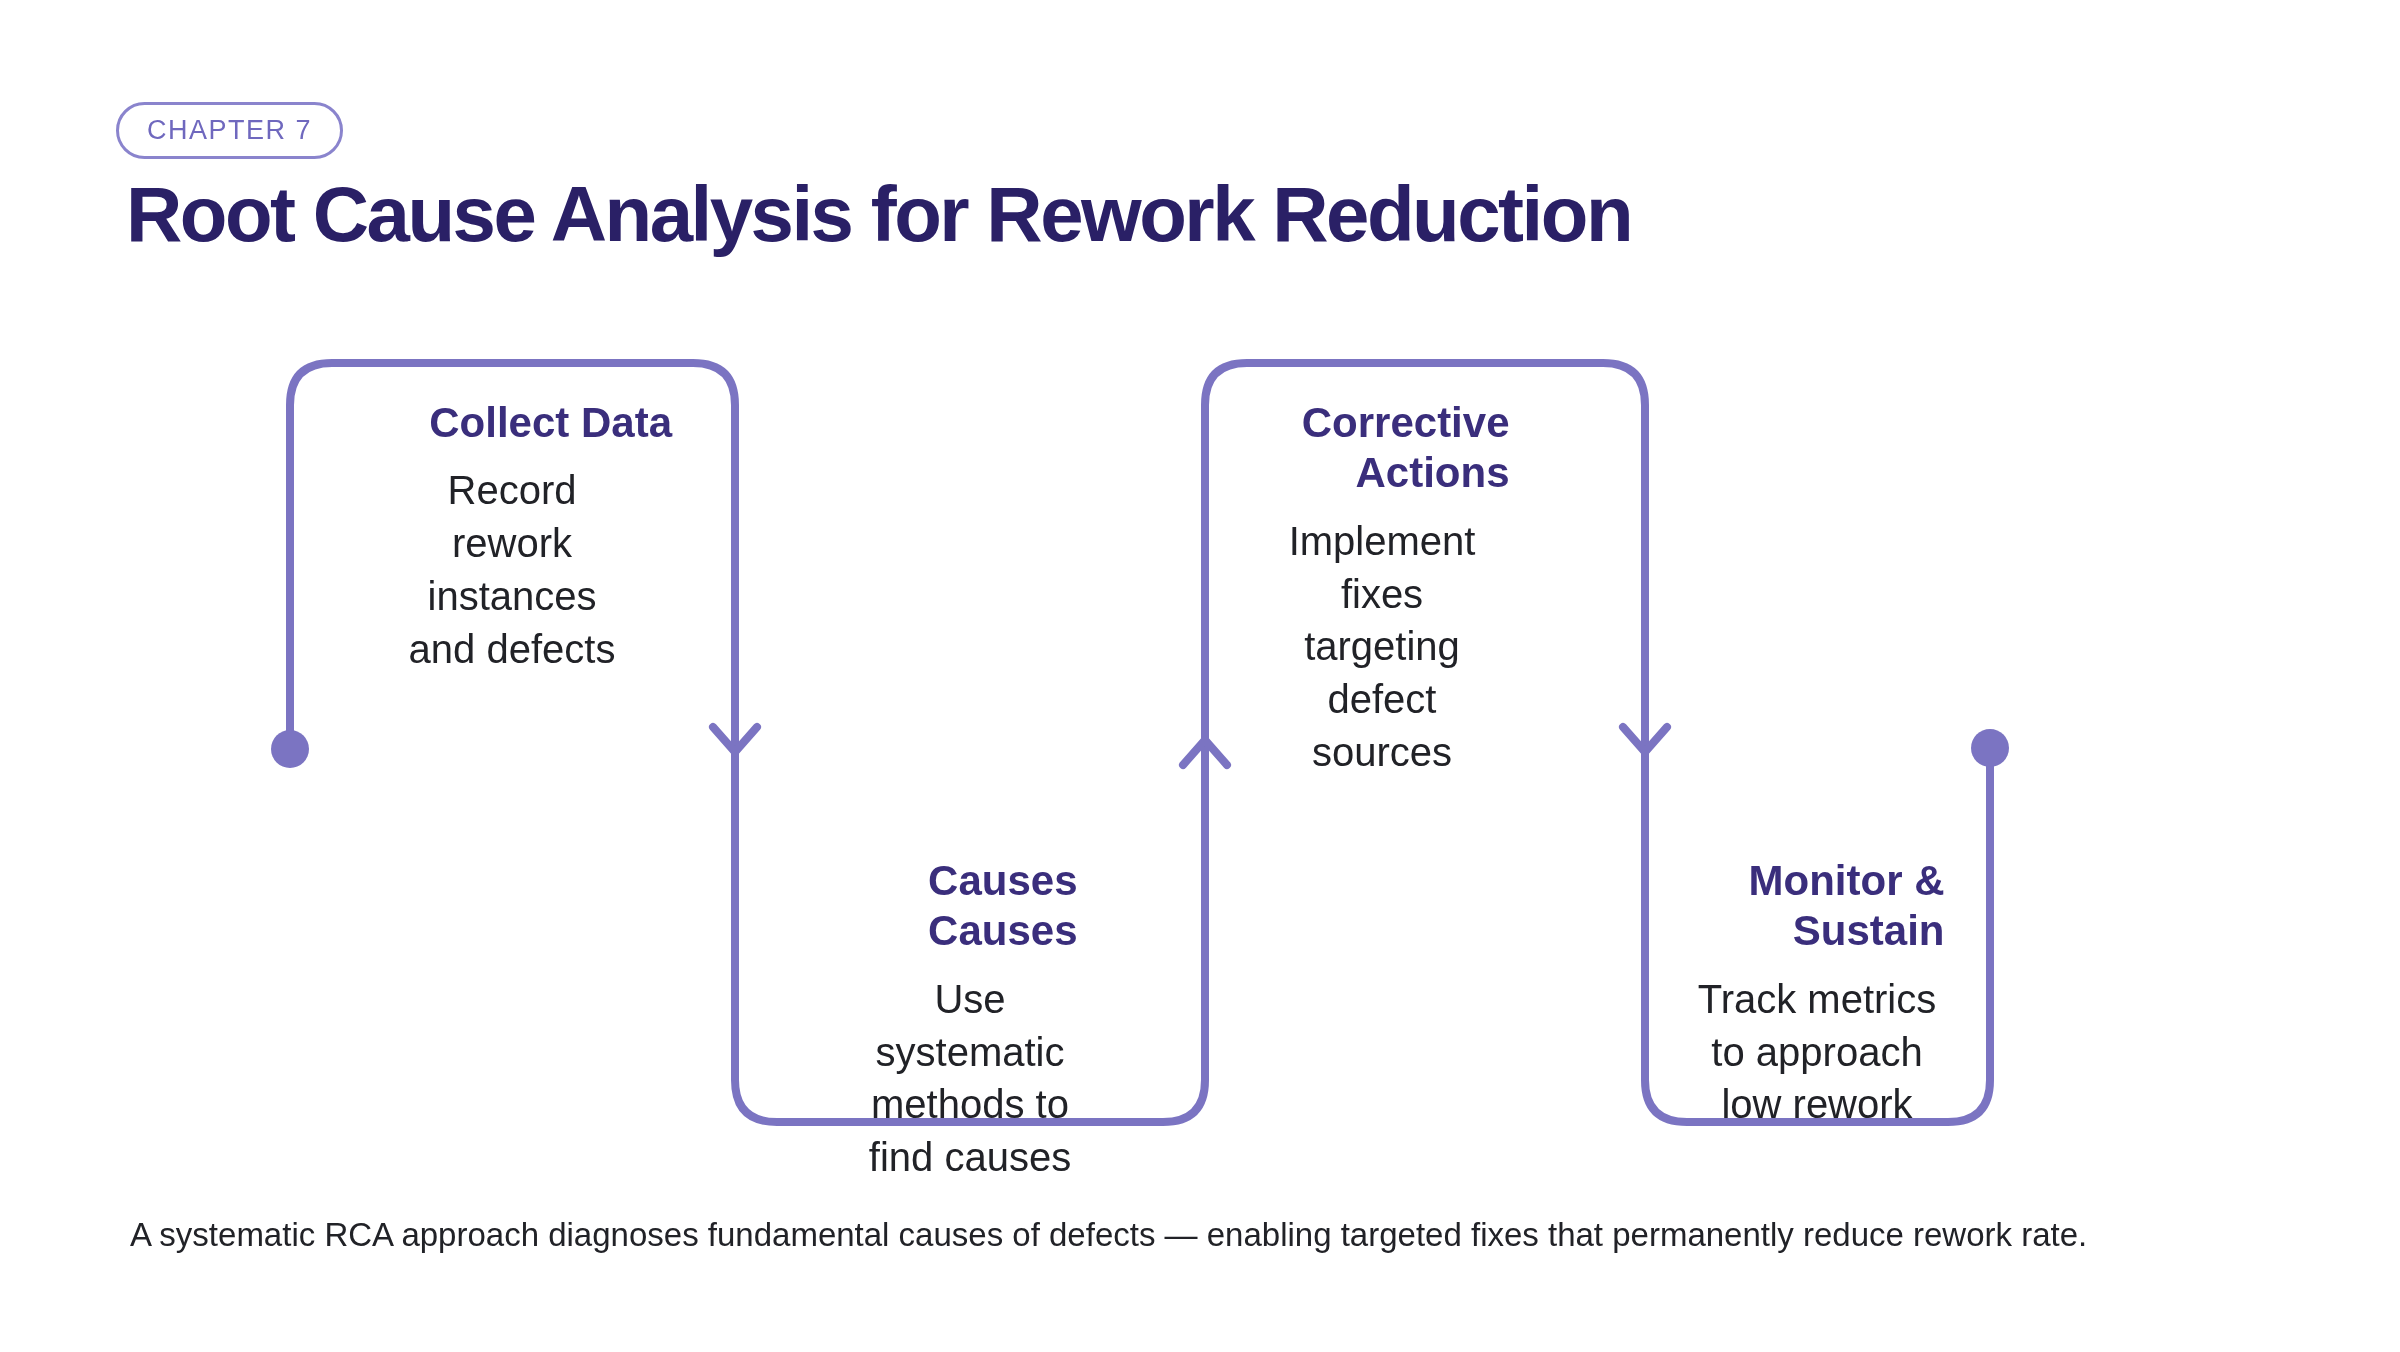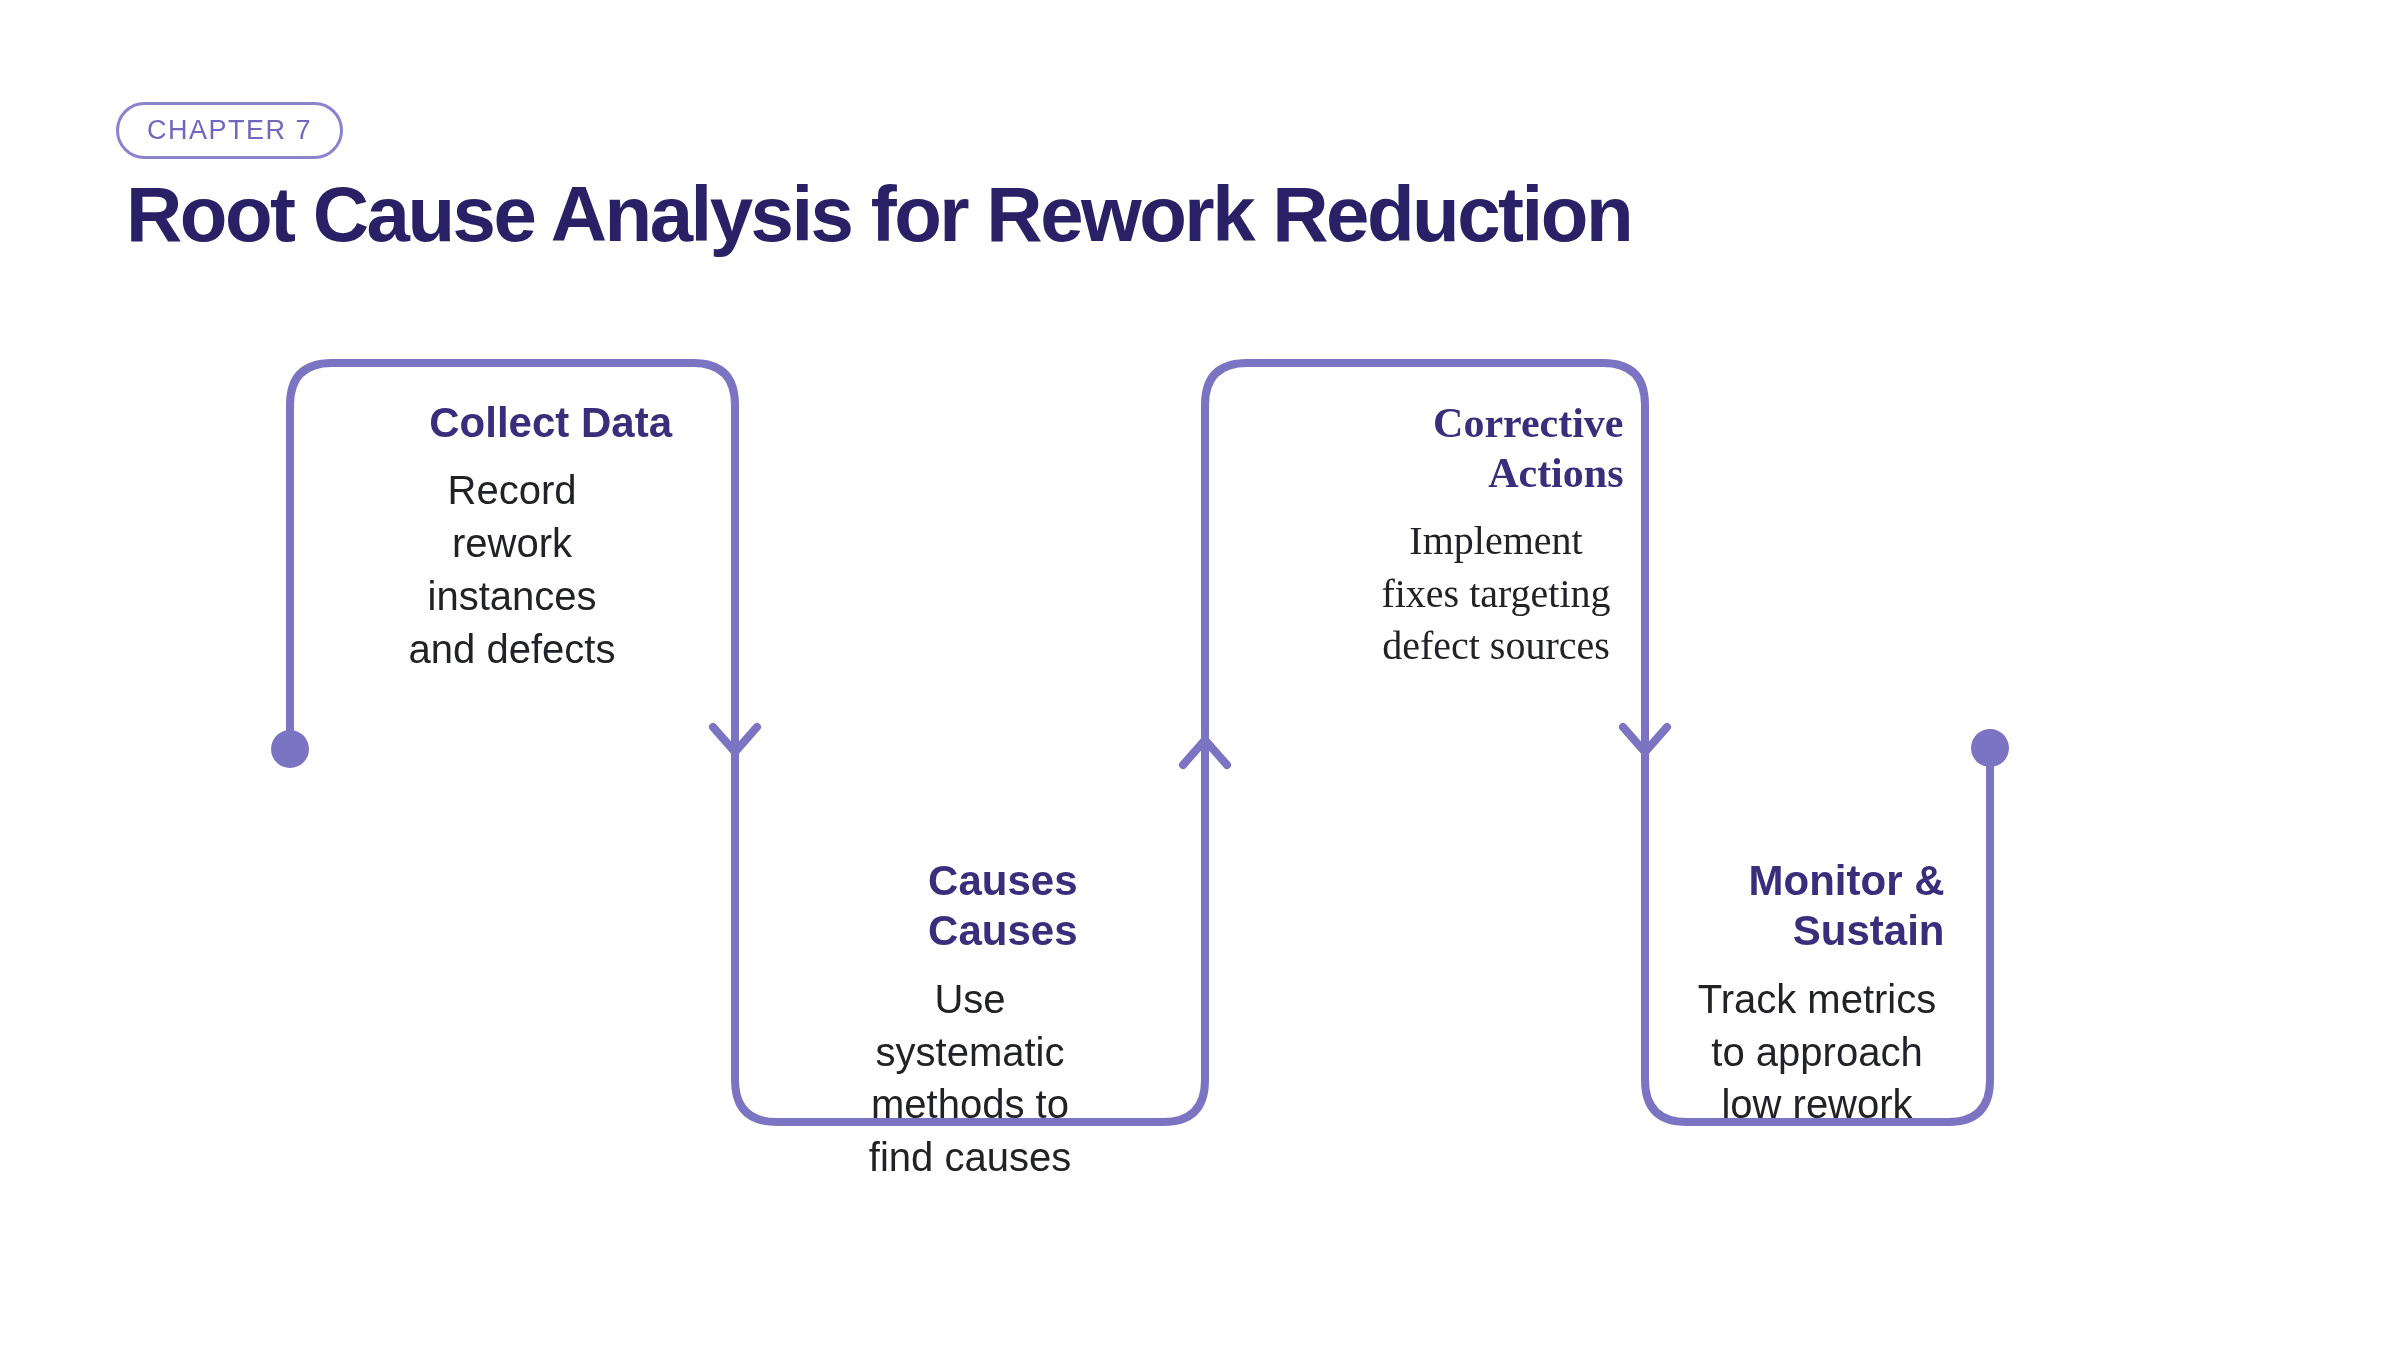--- a/index.html
+++ b/index.html
@@ -84,21 +84,21 @@
     font-size: 40px;
     font-weight: 400;
     line-height: 1.32;
     color: var(--body-text, #212227);
   }
   .step-1 { left: 352px;  top: 398px; width: 320px; }
   .step-1 .step-desc  { width: 215px; }
   .step-2 { left: 810px;  top: 856px; width: 320px; }
   .step-2 .step-title { width: 215px; }
   .step-2 .step-desc  { width: 235px; }
-  .step-3 { left: 1336px; top: 398px; width: 320px; font-family: Liberation Serif, serif; }
+  .step-3 { left: 1222px; top: 398px; width: 320px; }
   .step-3 .step-title { width: 255px; }
   .step-3 .step-desc  { width: 245px; text-align: center; }
   .step-4 { left: 1657px; top: 856px; width: 320px; }
   .step-4 .step-title { width: 255px; }
   .step-4 .step-desc  { width: 245px; }
 
   
   .footer-note {
     position: absolute;
     left: 130px;
@@ -150,14 +150,15 @@
   <div class="step step-3">
     <h3 class="step-title">Corrective Actions</h3>
     <p class="step-desc">Implement fixes targeting defect sources</p>
   </div>
 
   <div class="step step-4">
     <h3 class="step-title">Monitor &amp; Sustain</h3>
     <p class="step-desc">Track metrics to approach low rework</p>
   </div>
 
+  <p class="footer-note">A systematic RCA approach diagnoses fundamental causes of defects — enabling targeted fixes that permanently reduce rework rate.</p>
 
 </div>
 
 </body></html>

